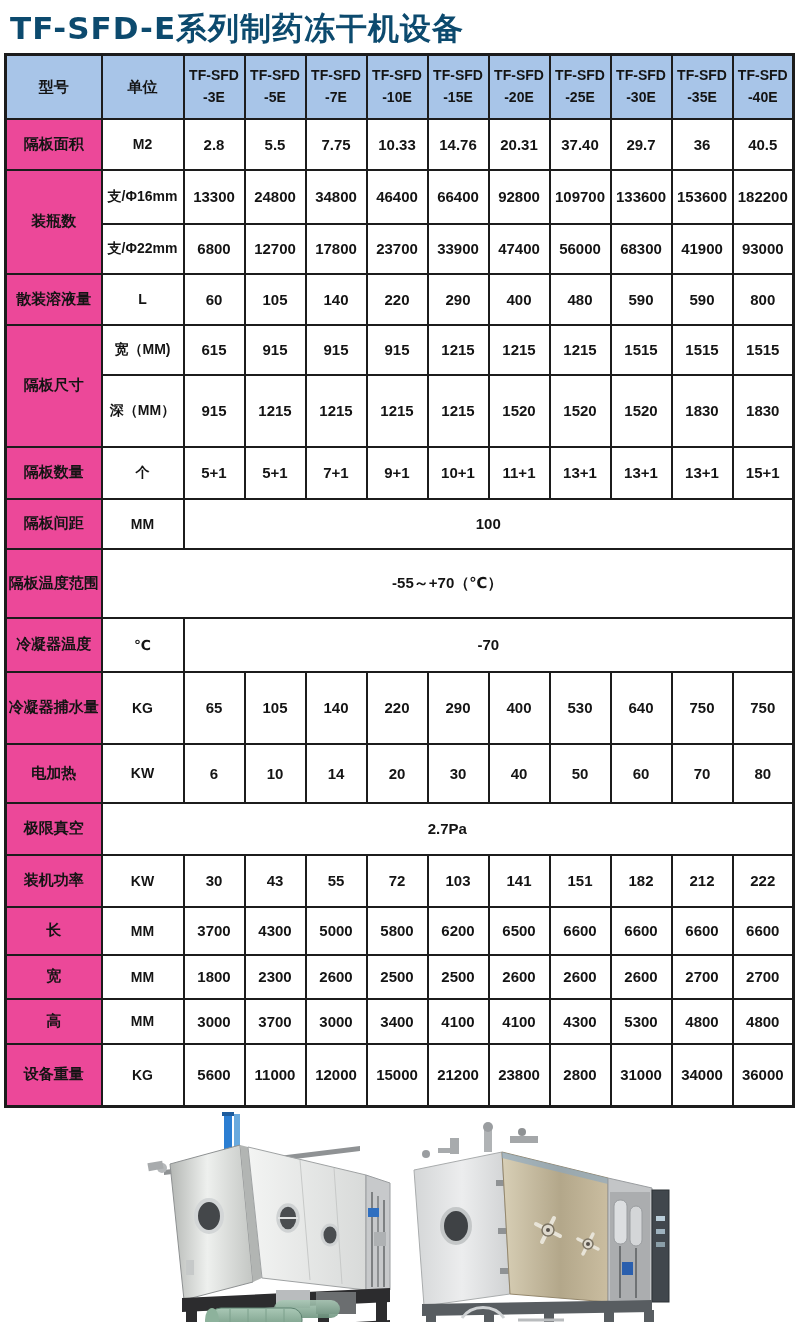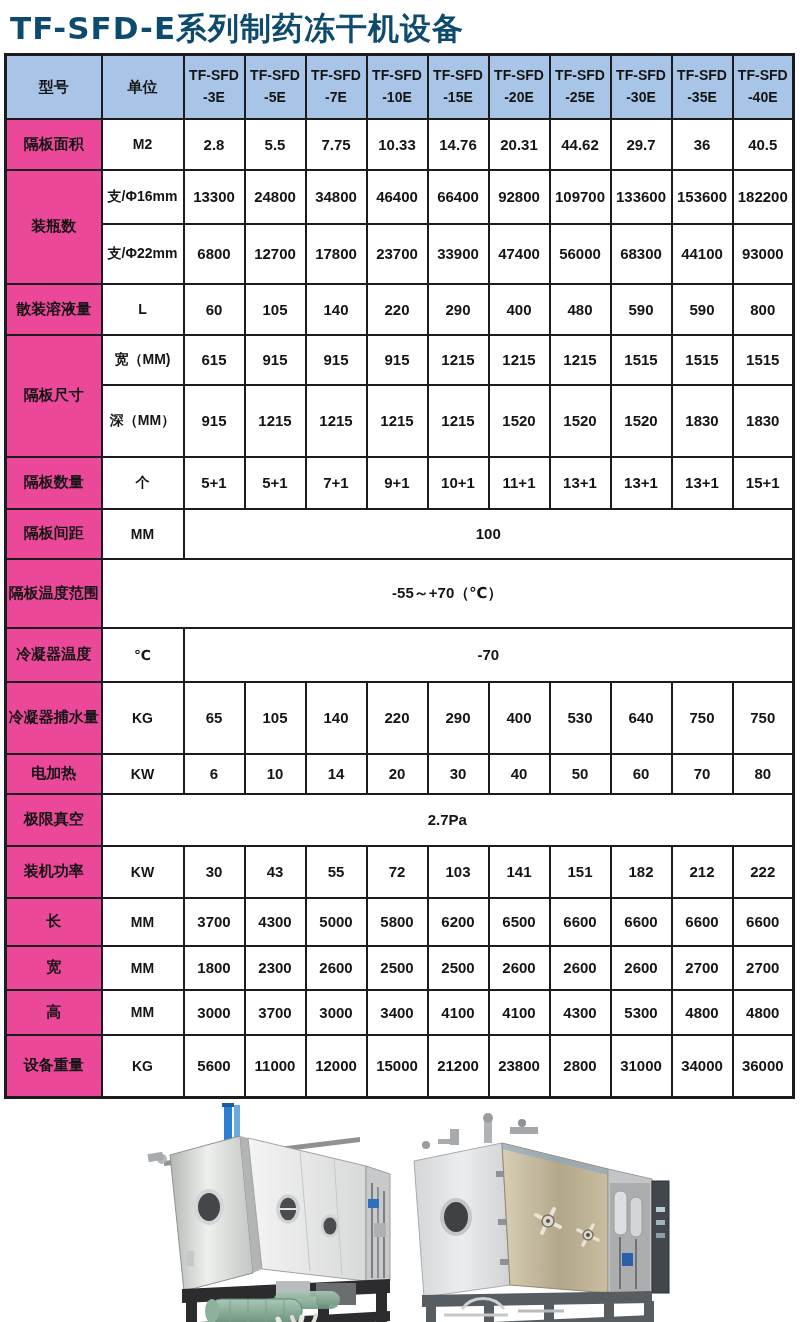--- a/index.html
+++ b/index.html
@@ -101,50 +101,50 @@
       <tbody>
         <tr style="height: 51px;">
           <th>隔板面积</th>
           <td class="unit">M2</td>
           <td>2.8</td>
           <td>5.5</td>
           <td>7.75</td>
           <td>10.33</td>
           <td>14.76</td>
           <td>20.31</td>
-          <td>44.62</td>
+          <td>37.40</td>
           <td>29.7</td>
           <td>36</td>
           <td>40.5</td>
         </tr>
         <tr style="height: 54px;">
           <th rowspan="2">装瓶数</th>
           <td class="unit">支/Φ16mm</td>
           <td>13300</td>
           <td>24800</td>
           <td>34800</td>
           <td>46400</td>
           <td>66400</td>
           <td>92800</td>
           <td>109700</td>
           <td>133600</td>
           <td>153600</td>
           <td>182200</td>
         </tr>
-        <tr style="height: 60px;">
+        <tr style="height: 50px;">
           <td class="unit">支/Φ22mm</td>
           <td>6800</td>
           <td>12700</td>
           <td>17800</td>
           <td>23700</td>
           <td>33900</td>
           <td>47400</td>
           <td>56000</td>
           <td>68300</td>
-          <td>44100</td>
+          <td>41900</td>
           <td>93000</td>
         </tr>
         <tr style="height: 51px;">
           <th>散装溶液量</th>
           <td class="unit">L</td>
           <td>60</td>
           <td>105</td>
           <td>140</td>
           <td>220</td>
           <td>290</td>
@@ -216,21 +216,21 @@
           <td>105</td>
           <td>140</td>
           <td>220</td>
           <td>290</td>
           <td>400</td>
           <td>530</td>
           <td>640</td>
           <td>750</td>
           <td>750</td>
         </tr>
-        <tr style="height: 40px;">
+        <tr style="height: 59px;">
           <th>电加热</th>
           <td class="unit">KW</td>
           <td>6</td>
           <td>10</td>
           <td>14</td>
           <td>20</td>
           <td>30</td>
           <td>40</td>
           <td>50</td>
           <td>60</td>

